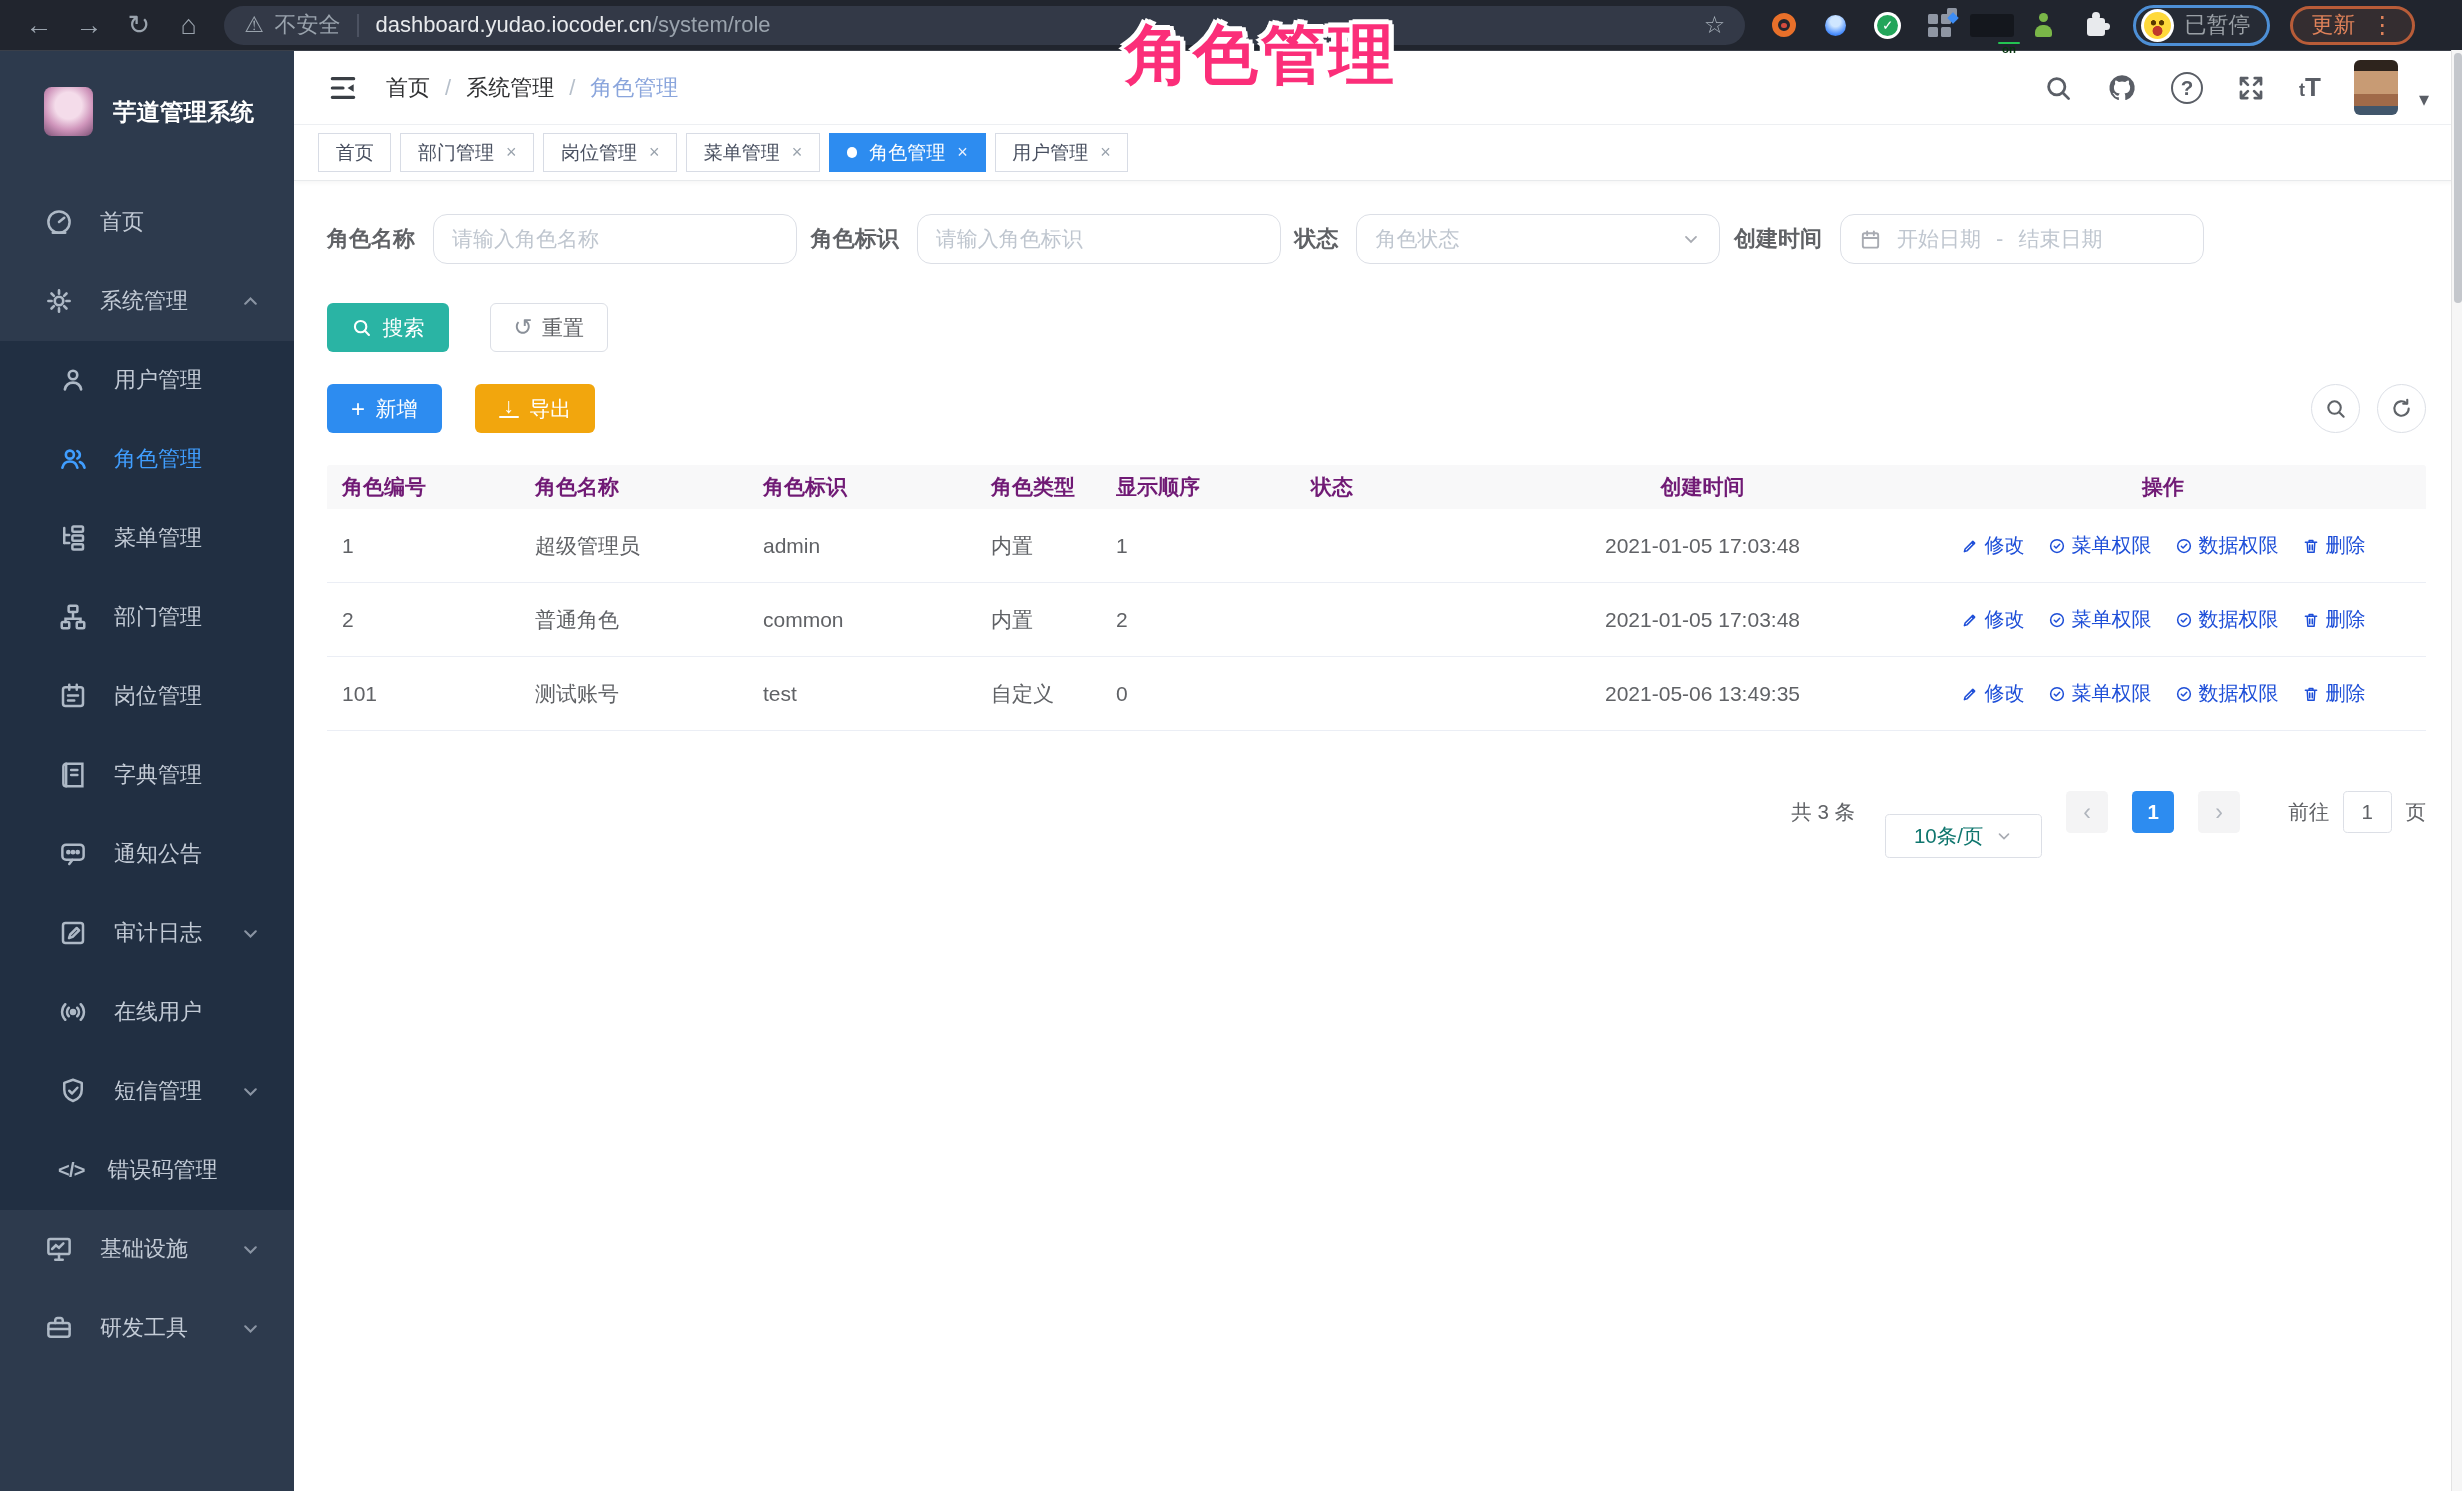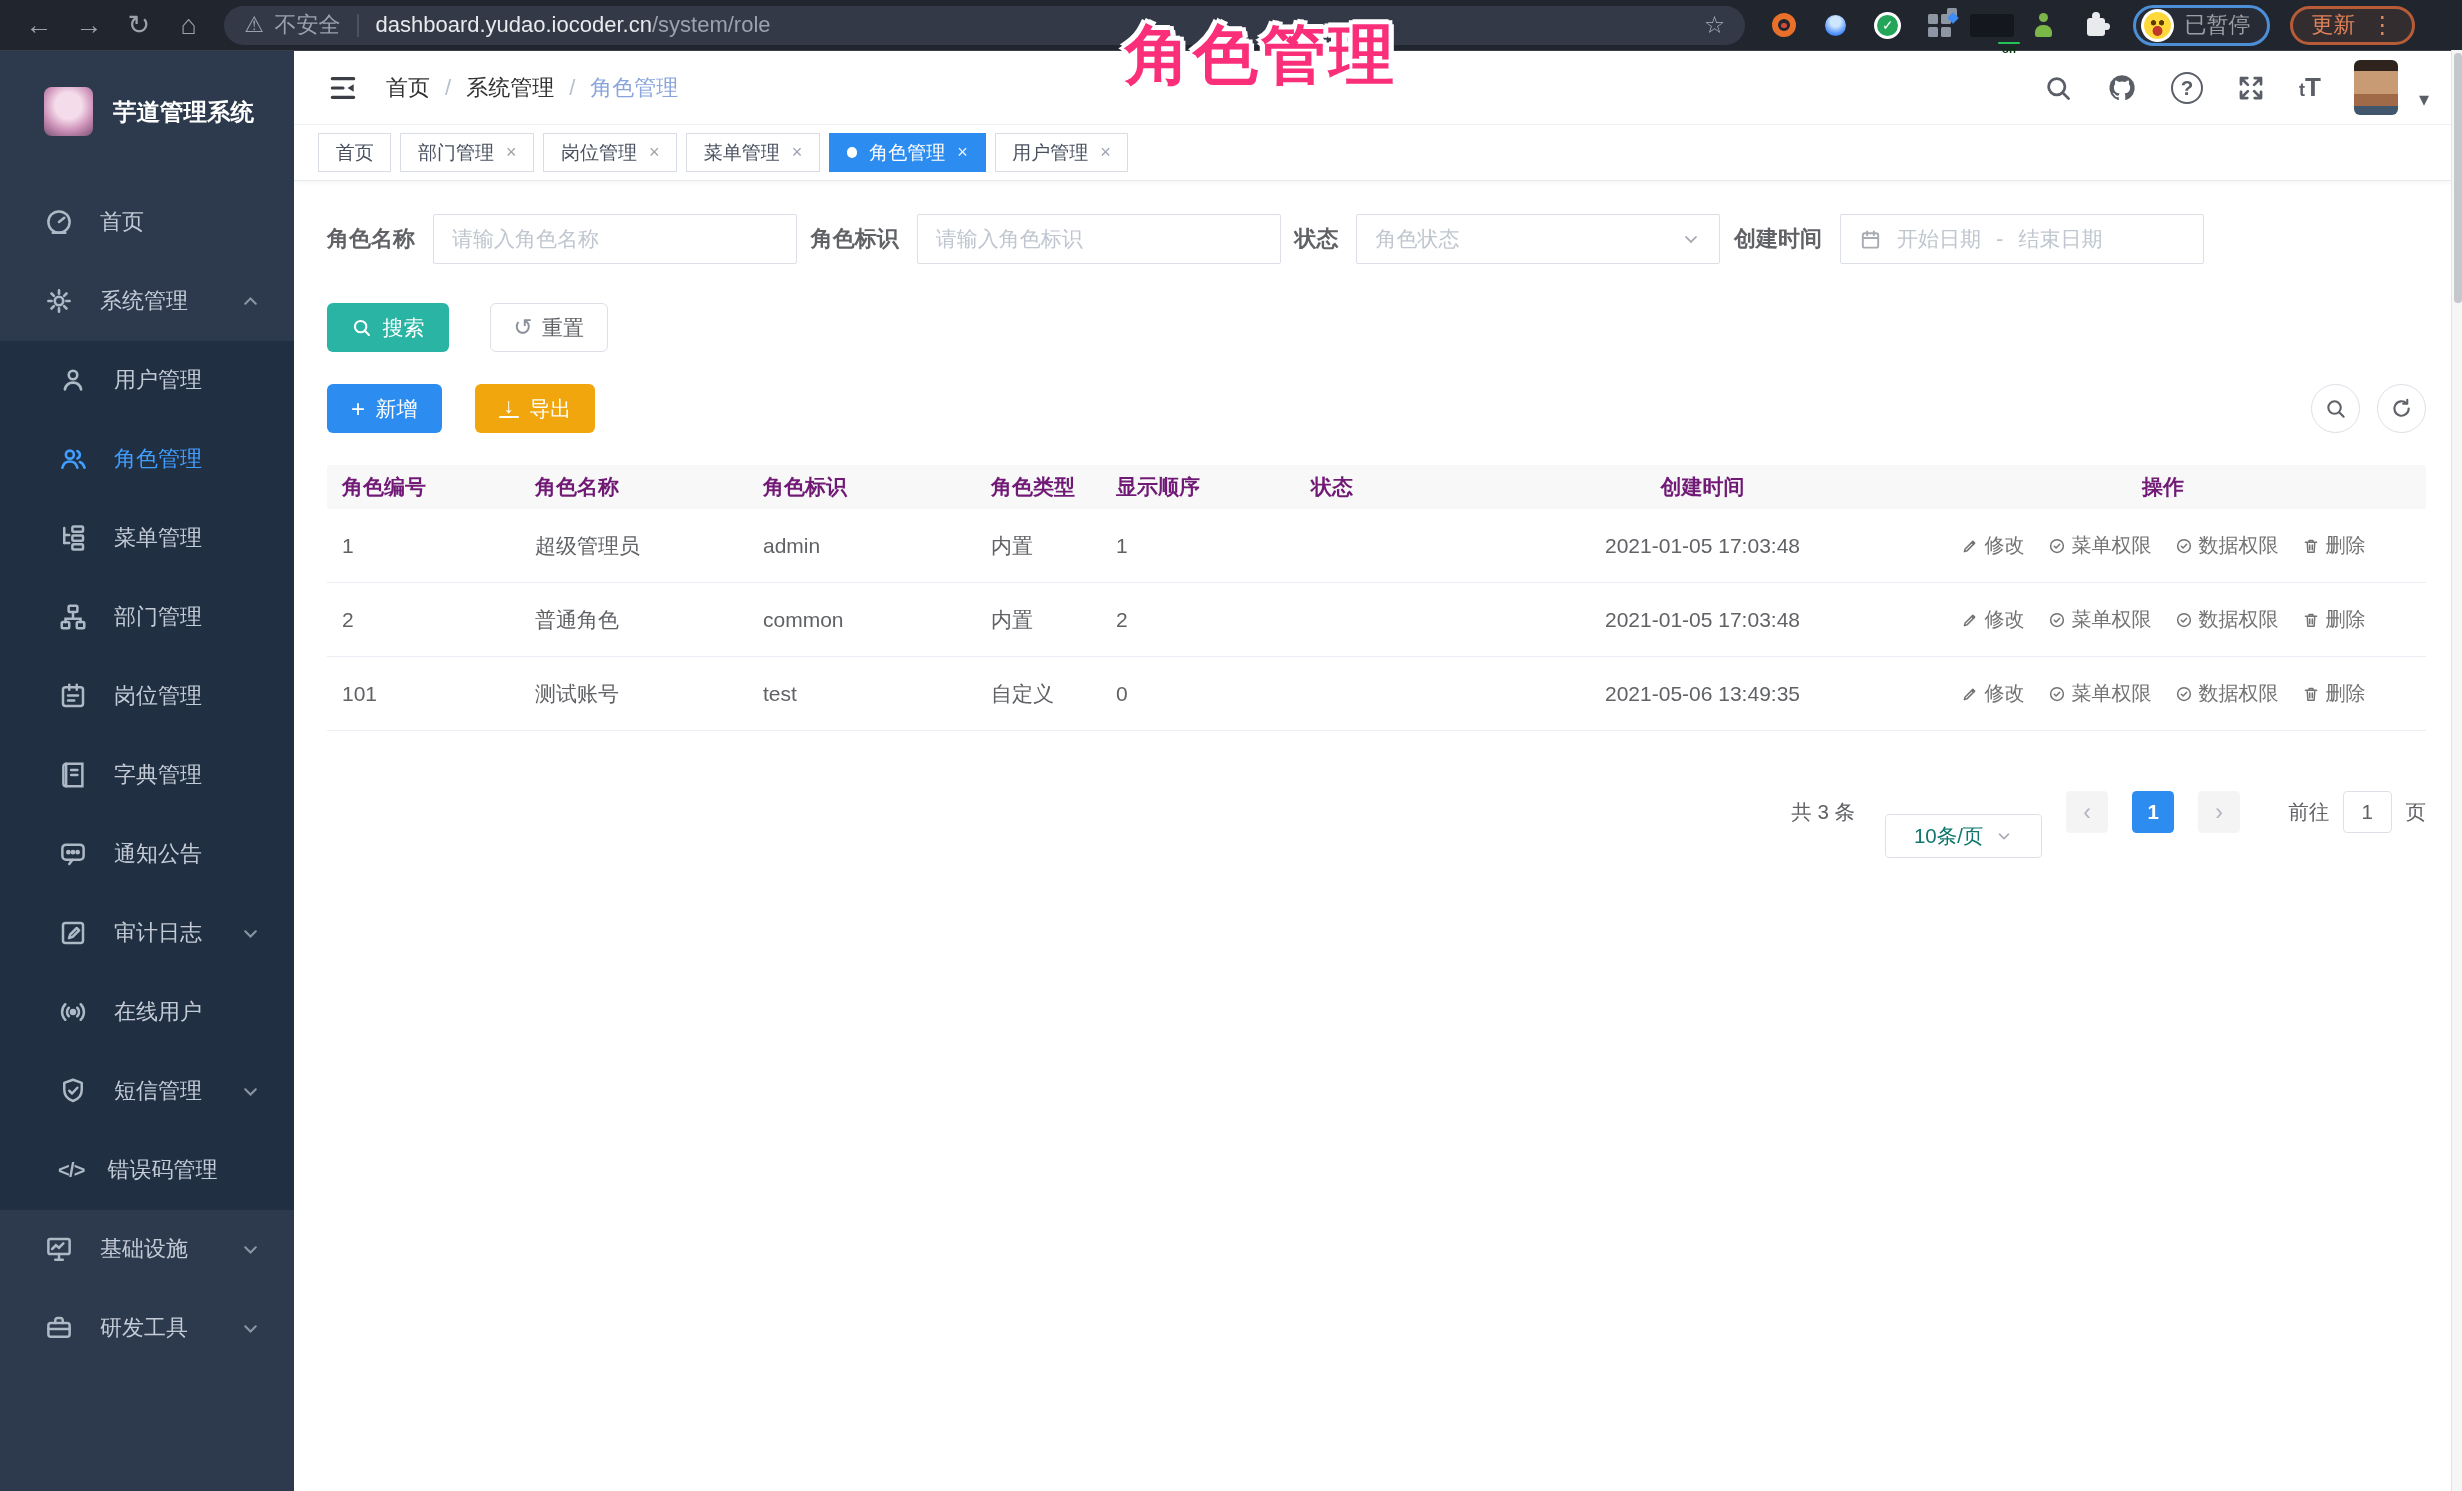--- a/index.html
+++ b/index.html
@@ -97,21 +97,21 @@
   .tab .x { font-size:18px; color:#9aa3ad; }
   .tab.active { background:#2d8cf0; border-color:#2d8cf0; color:#fff; }
   .tab.active .dot { display:block; }
   .tab.active .x { color:#e8f1ff; }
 
   
   .content { flex:1; padding:33px 36px 0 33px; position:relative; }
 
   .filter-row { display:flex; align-items:center; font-size:22px; color:#606266; }
   .f-label { font-weight:700; white-space:nowrap; }
-  .f-input { height:50px; border:1.5px solid #dcdfe6; border-radius:2px; background:#fff;
+  .f-input { height:50px; border:1.5px solid #dcdfe6; border-radius:14px; background:#fff;
              display:flex; align-items:center; padding:0 18px; margin-left:18px; }
   .f-input input { border:none; outline:none; width:100%; font-size:21px; color:#606266; background:transparent; font-family:inherit; }
   .f-input input::placeholder { color:#bfc6cf; }
   .w480 { width:364px; }
   .gap { margin-left:13.7px; }
   .f-select { justify-content:space-between; }
   .placeholder { color:#bfc6cf; font-size:21px; }
   .f-select .chev { color:#a8abb2; }
   .f-date { gap:15px;text-align:center; }
   .f-date .cal { color:#a8abb2; }
@@ -136,21 +136,21 @@
                 display:flex; align-items:center; justify-content:center; color:#5f6368; cursor:pointer; }
 
   
   .table { margin-top:32px; width:100%; font-size:21px; color:#606266; }
   .trow { display:grid; grid-template-columns:193px 228px 228px 125px 195px 179px 425px 1fr;
           align-items:center; padding:0 15px; }
   .thead { background:#f8f8f9; color:#701a75; font-weight:700; height:44px; border-radius:3px 3px 0 0; }
   .tbody-row { height:74px; border-bottom:0.8px solid #ebeef5; background:#fff; }
   .c-center { text-align:center; }
   .c-actions { display:flex; justify-content:center; align-items:center; gap:23px; }
-  .a-link { color:#737373; font-size:20px; display:inline-flex; align-items:center; gap:6px; cursor:pointer; white-space:nowrap; }
+  .a-link { color:#1d4ed8; font-size:20px; display:inline-flex; align-items:center; gap:6px; cursor:pointer; white-space:nowrap; }
   .switch { width:55px; height:30px; border-radius:15px; background:#2d8cf0; position:relative; cursor:pointer; }
   .switch::after { content:""; position:absolute; right:3px; top:3px; width:24px; height:24px; border-radius:50%; background:#fff; }
 
   
   .pagination { margin-top:35px; display:flex; align-items:center; justify-content:flex-end; gap:18px;
                 font-size:20.5px; color:#606266; }
   .pg-total { margin-right:12px; }
   .pg-size { width:157px; height:44px; border:1.5px solid #dcdfe6; border-radius:4.6px; display:flex;
              align-items:center; justify-content:center; gap:12px; color:#0f766e; cursor:pointer;margin-top:48px; }
   .pg-size .chev { color:#a8abb2; }

